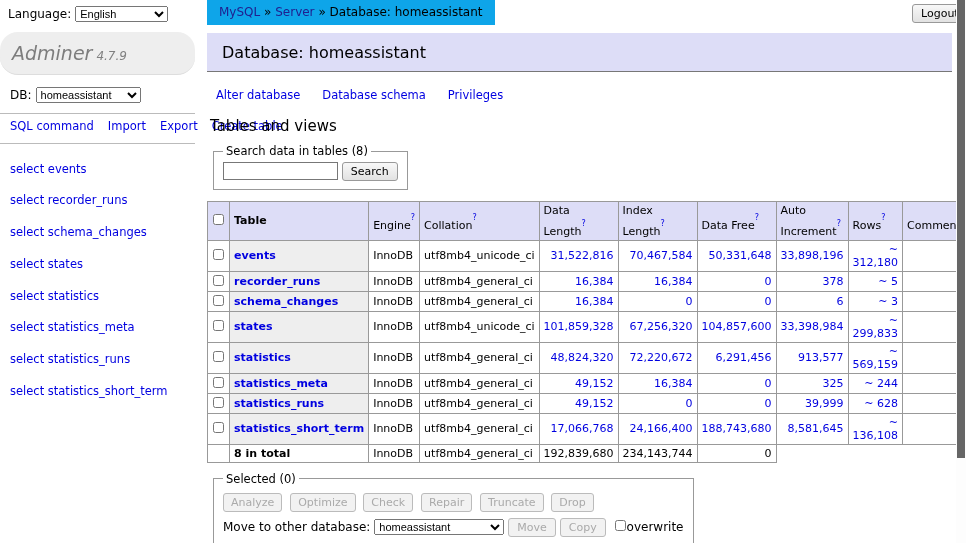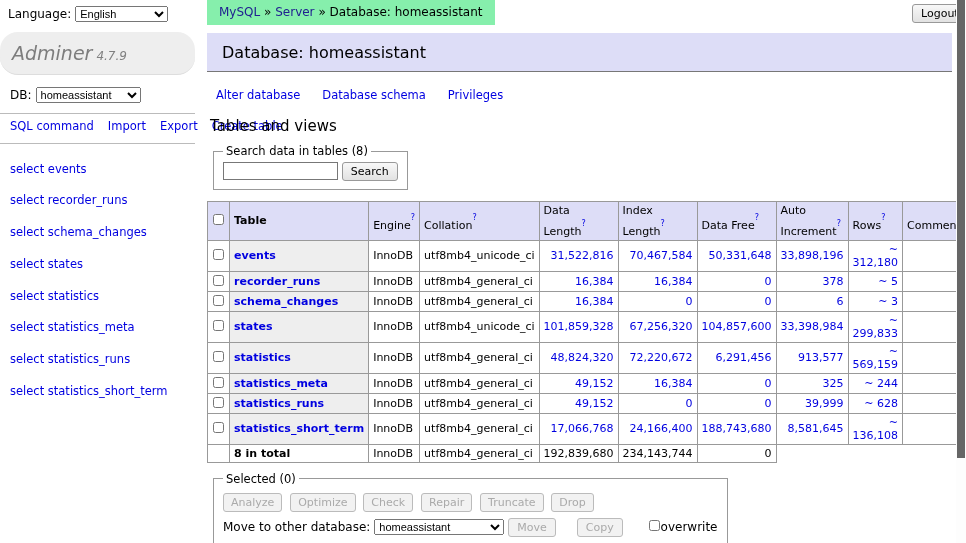--- a/index.html
+++ b/index.html
@@ -23,21 +23,21 @@
   .db-row select { width:105px; font-size:11px; margin-left:4px; }
   #sidebar hr { border:0; border-top:1px solid #bbb; margin:0 0 0 0; width:195px; }
   .side-actions { margin:6px 0 9px; padding:0 10px; width:136px; line-height:13.5px; font-size:11.5px; }
   .side-actions a { margin-right:14px; white-space:nowrap; }
   .side-tables { margin:9px 0 0; padding:0 10px; font-size:11.5px; line-height:12.8px; }
   .side-tables a { display:block; white-space:nowrap;margin-top:19px; }
 
   
   #breadcrumb {
     position:absolute; left:207px; top:0; height:25px; line-height:25px;
-    background:#86efac; padding:0 12px; font-size:12px; white-space:nowrap;
+    background:#0ea5e9; padding:0 12px; font-size:12px; white-space:nowrap;
   }
   #breadcrumb a { color:#202090; }
   #logout-btn { position:absolute; left:912px; top:4px; }
 
   button, .btn {
     font-family:"DejaVu Sans", sans-serif; font-size:11px; color:#000;
     background:linear-gradient(#f8f8f8,#e2e2e2); border:1px solid #999; border-radius:3px;
     padding:2px 8px; cursor:pointer;
   }
   button:disabled { color:#aaa; background:#f2f2f2; border-color:#bbb; cursor:default; }
@@ -72,21 +72,21 @@
   tr.total td { font-weight:normal; }
   tr.total td.lbl { font-weight:bold; }
   tr.total td.empty { border:none; background:#fff; }
   input[type=checkbox] { width:11px; height:11px; margin:1px; }
 
   
   #selected-fs .btn-row { margin:3px 0 6px; }
   #selected-fs .btn-row button { margin-right:4px; padding:2px 7px; }
   #selected-fs .move-row { font-size:12px; }
   #selected-fs .move-row select { width:130px; font-size:11px; margin:0 4px; }
-  #selected-fs .move-row button { margin-right:21px; }
+  #selected-fs .move-row button { margin-right:4px; }
   #selected-fs label { font-size:12px; }
 
   
   #scrollbar { position:absolute; right:0; top:0; width:10px; height:543px; background:#fdfdfd; }
   #scrollbar .thumb { position:absolute; right:1px; top:0; width:8px; height:458px; background:#666; }
 </style>
 </head>
 <body>
 
 <div id="sidebar">

